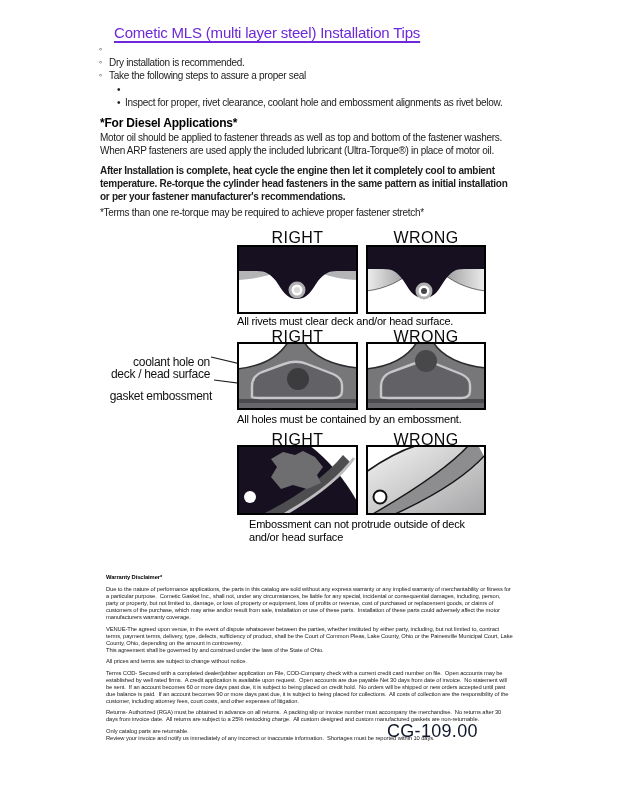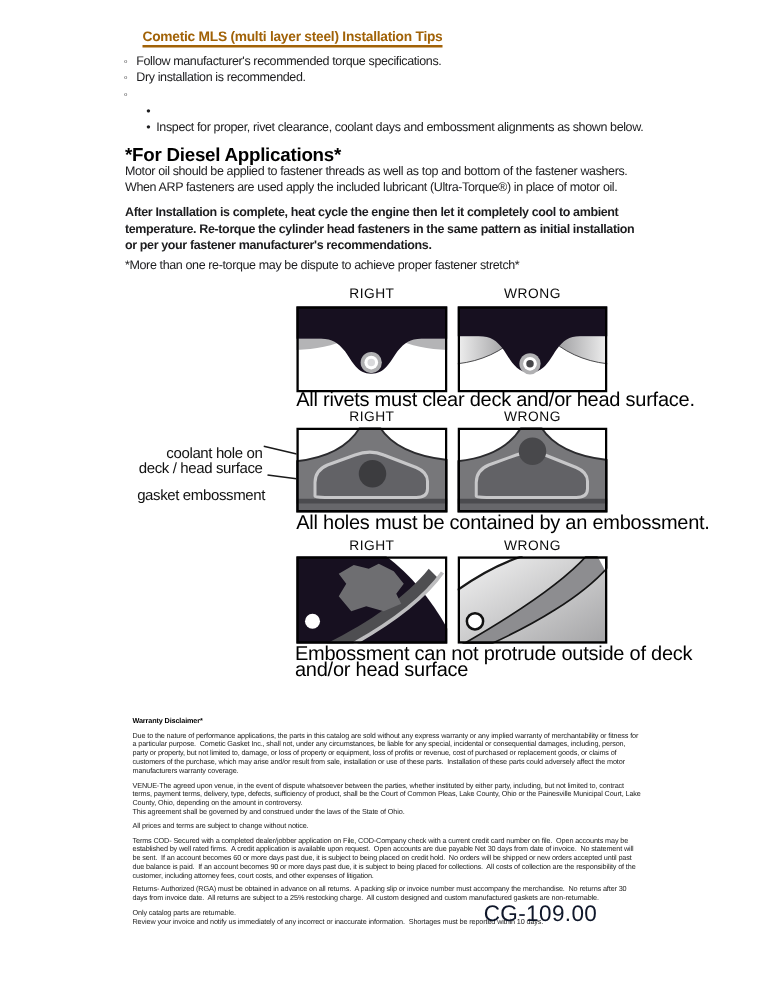--- a/index.html
+++ b/index.html
@@ -4,73 +4,73 @@
 <style>
   html,body{margin:0;padding:0;}
   body{
     width:618px;height:800px;background:#ffffff;position:relative;
     font-family:"Liberation Sans","DejaVu Sans",sans-serif;color:#1c1c1e;
     overflow:hidden;
   }
   .abs{position:absolute;}
   .t{white-space:pre-wrap;}
   .doc-title{
-    left:114px;top:24px;font-size:11px;font-weight:bold;color:#a16207;
+    left:114px;top:24px;font-size:15px;font-weight:normal;color:#6d28d9;
     letter-spacing:-0.2px;text-decoration:underline;text-underline-offset:3px;
     text-decoration-thickness:1.5px;
   }
   .bullets{left:99px;top:43px;font-size:10px;letter-spacing:-0.3px;line-height:13.2px;}
   .b-line{display:flex;align-items:flex-start;}
   .b-marker{width:10px;flex:0 0 10px;font-size:9px;line-height:13.2px;color:#1c1c1e;text-align:left;}
   .b-sub{margin-left:18px;}
   .b-sub .b-marker{width:8px;flex:0 0 8px;font-size:10px;}
-  .diesel-heading{left:100px;top:116px;font-size:15px;font-weight:bold;color:#000;letter-spacing:-0.2px;}
+  .diesel-heading{left:100px;top:116px;font-size:12px;font-weight:bold;color:#000;letter-spacing:-0.2px;}
   .para{left:100px;font-size:10px;letter-spacing:-0.3px;line-height:13.2px;}
-  .fig-label{font-size:11px;color:#0a0a0a;letter-spacing:0.4px;text-align:center;width:121px;}
-  .fig-caption{font-size:16px;color:#000;letter-spacing:-0.2px;line-height:12.5px;}
+  .fig-label{font-size:16px;color:#0a0a0a;letter-spacing:0.4px;text-align:center;width:121px;}
+  .fig-caption{font-size:11px;color:#000;letter-spacing:-0.2px;line-height:12.5px;}
   .frame{line-height:0;}
   .side-label{font-size:12px;letter-spacing:-0.3px;color:#111;text-align:right;line-height:11.5px;margin-top:16px;}
   .legal{left:106px;top:574px;width:408px;font-size:5.8px;line-height:7px;color:#222;letter-spacing:-0.1px;}
   .legal-heading{font-weight:bold;color:#000;margin-bottom:5px;}
   .legal p{margin:0 0 4.5px 0;}
   .doc-number{left:387px;top:721px;font-size:18px;color:#0f172a;letter-spacing:0.3px;}
 </style>
 </head>
 <body>
 
 <div class="abs doc-title t">Cometic MLS (multi layer steel) Installation Tips</div>
 
 <div class="abs bullets">
   <div class="b-line">
     <span class="b-marker">◦</span>
-    <span class="t">Follow manufacturer's recommended torque specifications.</span>
   </div>
   <div class="b-line">
     <span class="b-marker">◦</span>
     <span class="t">Dry installation is recommended.</span>
   </div>
   <div class="b-line">
     <span class="b-marker">◦</span>
+    <span class="t">Take the following steps to assure a proper seal</span>
   </div>
   <div class="b-line b-sub">
     <span class="b-marker">•</span>
   </div>
   <div class="b-line b-sub">
     <span class="b-marker">•</span>
-    <span class="t">Inspect for proper, rivet clearance, coolant days and embossment alignments as shown below.</span>
+    <span class="t">Inspect for proper, rivet clearance, coolant hole and embossment alignments as rivet below.</span>
   </div>
 </div>
 
 <div class="abs diesel-heading t">*For Diesel Applications*</div>
 <div class="abs para t" style="top:131px;">Motor oil should be applied to fastener threads as well as top and bottom of the fastener washers.
 When ARP fasteners are used apply the included lubricant (Ultra-Torque®) in place of motor oil.</div>
 <div class="abs para t" style="top:164px;font-weight:bold;">After Installation is complete, heat cycle the engine then let it completely cool to ambient
 temperature. Re-torque the cylinder head fasteners in the same pattern as initial installation
 or per your fastener manufacturer's recommendations.</div>
-<div class="abs para t" style="top:206px;">*More than one re-torque may be dispute to achieve proper fastener stretch*</div>
+<div class="abs para t" style="top:206px;">*Terms than one re-torque may be required to achieve proper fastener stretch*</div>
 
 <div class="abs fig-label" style="left:237px;top:229px;">RIGHT</div>
 <div class="abs fig-label" style="left:366px;top:229px;width:120px;">WRONG</div>
 
 <div class="abs frame" style="left:237px;top:245px;">
   <svg width="121" height="69" viewBox="0 0 121 69">
     <rect width="121" height="69" fill="#ffffff"></rect>
     <path d="M0,26 H42 C30,31.5 15,34.5 0,35 Z" fill="#b4b4b6"></path>
     <path d="M121,26 H79 C91,31.5 106,34.5 121,35 Z" fill="#b4b4b6"></path>
     <path d="M0,0 H121 V26 H100 C91,26 87,29 81,36 C75,44.5 71,54 60,54 C49,54 45,44.5 39,36 C33,29 29,26 20,26 H0 Z" fill="#171020"></path>
@@ -173,21 +173,21 @@
     <rect width="120" height="70" fill="#ffffff"></rect>
     <path d="M0,27 C20,13 36,5 52,0 H120 V70 H0 Z" fill="url(#g3)"></path>
     <path d="M0,27 C20,13 36,5 52,0" fill="none" stroke="#191919" stroke-width="1.8"></path>
     <path d="M5,70 C45,47 82,23 103,0 H120 V9 C99,33 60,55 27,70 Z" fill="#8d8d90" stroke="#151515" stroke-width="1.4"></path>
     <polygon points="112,0 120,0 120,15" fill="#ffffff"></polygon>
     <circle cx="14" cy="52" r="6.5" fill="#ffffff" stroke="#111111" stroke-width="2"></circle>
     <rect x="1" y="1" width="118" height="68" fill="none" stroke="#000000" stroke-width="2"></rect>
   </svg>
 </div>
 
-<div class="abs fig-caption t" style="left:236px;top:518px;">Embossment can not protrude outside of deck
+<div class="abs fig-caption t" style="left:249px;top:518px;">Embossment can not protrude outside of deck
 and/or head surface</div>
 
 <div class="abs legal">
   <div class="legal-heading t">Warranty Disclaimer*</div>
   <p class="t">Due to the nature of performance applications, the parts in this catalog are sold without any express warranty or any implied warranty of merchantability or fitness for a particular purpose.  Cometic Gasket Inc., shall not, under any circumstances, be liable for any special, incidental or consequential damages, including, person, party or property, but not limited to, damage, or loss of property or equipment, loss of profits or revenue, cost of purchased or replacement goods, or claims of customers of the purchase, which may arise and/or result from sale, installation or use of these parts.  Installation of these parts could adversely affect the motor manufacturers warranty coverage.</p>
   <p class="t">VENUE-The agreed upon venue, in the event of dispute whatsoever between the parties, whether instituted by either party, including, but not limited to, contract terms, payment terms, delivery, type, defects, sufficiency of product, shall be the Court of Common Pleas, Lake County, Ohio or the Painesville Municipal Court, Lake County, Ohio, depending on the amount in controversy.
 This agreement shall be governed by and construed under the laws of the State of Ohio.</p>
   <p class="t">All prices and terms are subject to change without notice.</p>
   <p class="t">Terms COD- Secured with a completed dealer/jobber application on File, COD-Company check with a current credit card number on file.  Open accounts may be established by well rated firms.  A credit application is available upon request.  Open accounts are due payable Net 30 days from date of invoice.  No statement will be sent.  If an account becomes 60 or more days past due, it is subject to being placed on credit hold.  No orders will be shipped or new orders accepted until past due balance is paid.  If an account becomes 90 or more days past due, it is subject to being placed for collections.  All costs of collection are the responsibility of the customer, including attorney fees, court costs, and other expenses of litigation.</p>
   <p class="t">Returns- Authorized (RGA) must be obtained in advance on all returns.  A packing slip or invoice number must accompany the merchandise.  No returns after 30 days from invoice date.  All returns are subject to a 25% restocking charge.  All custom designed and custom manufactured gaskets are non-returnable.</p>

